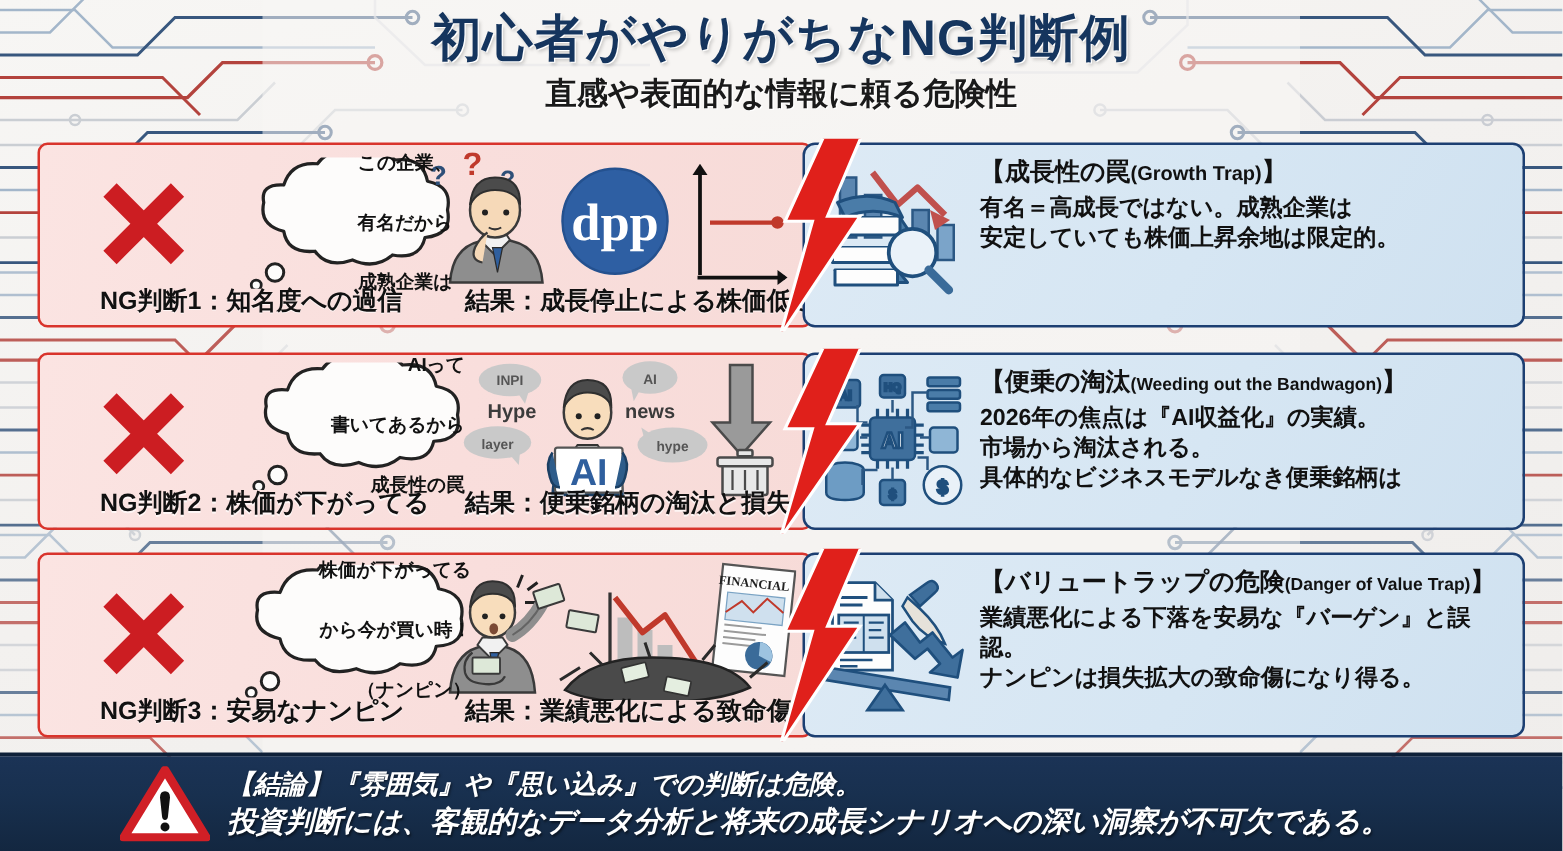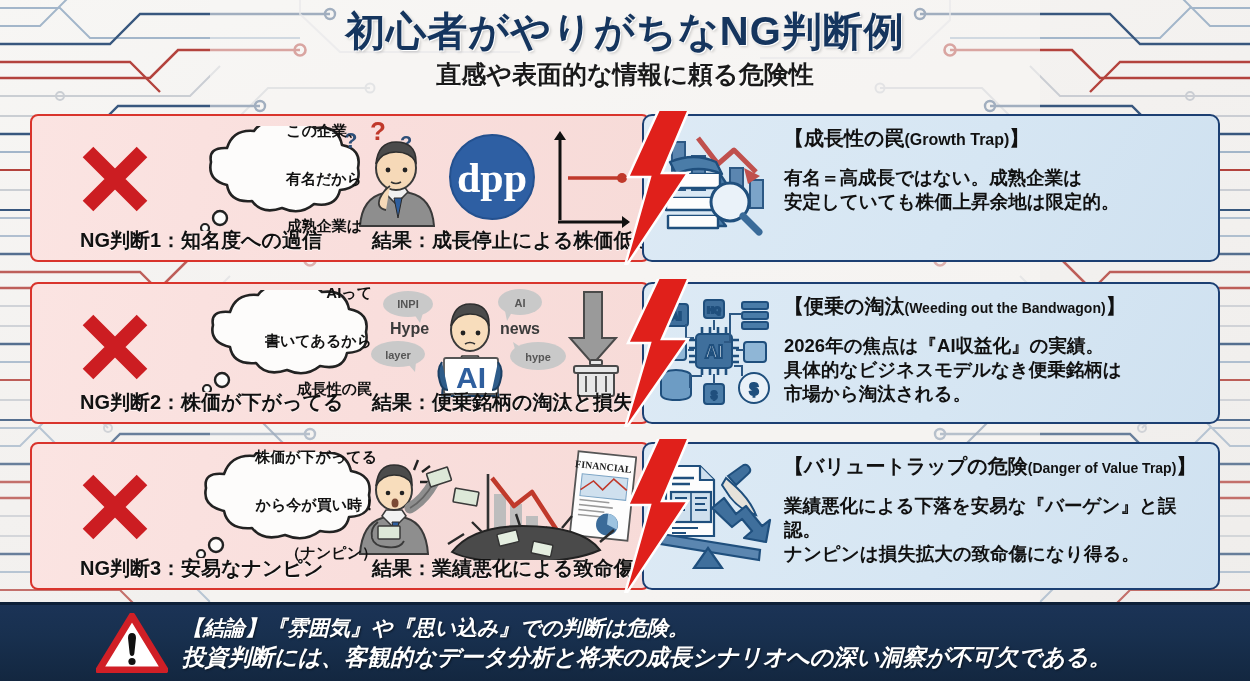--- a/index.html
+++ b/index.html
@@ -68,21 +68,21 @@
   .cap-left{left:48px;}
   .cap-right{left:340px;}
   .illo{position:absolute;}
 
   
   .r-icon{position:absolute;left:12px;top:8px;width:118px;height:118px;}
   .r-text{position:absolute;left:140px;top:10px;right:10px;}
   .r-head{font-size:20px;font-weight:bold;color:#111;line-height:1.2;white-space:nowrap;}
   .r-head .en{font-size:16px;}
   .r-head .en-sm{font-size:14px;}
-  .r-body{margin-top:16px;font-size:18.5px;font-weight:bold;color:#111;line-height:1.3;}
+  .r-body{margin-top:4px;font-size:18.5px;font-weight:bold;color:#111;line-height:1.3;}
 
   
   .footer{
     position:absolute;left:0;bottom:0;width:1250px;height:76px;z-index:8;
     background:linear-gradient(180deg,#1b3356 0%,#18304f 40%,#132740 100%);
     border-top:3px solid #0e2038;
     display:flex;align-items:center;font-style:italic;
   }
   .warn-ico{width:72px;height:60px;margin-left:96px;flex:0 0 auto;}
   .footer-text{margin-left:14px;color:#fff;font-weight:bold;line-height:1.32;
@@ -357,22 +357,22 @@
           <text x="98" y="103" text-anchor="middle" style="font-size:16px;font-weight:bold;fill:#2c5884;">$</text>
         </g>
         <g stroke="#2c5884" stroke-width="2" fill="none">
           <path d="M30 32 v14 h8 M58 28 v10 M86 22 h-12 v28 h-6 M32 58 h6 M88 58 h-8 M34 96 h-0 l0-12 h12 M58 92 v-10 M86 84 v-10 h-8"></path>
         </g>
       </svg>
       <div class="r-text">
         <div class="r-head"><span>【便乗の淘汰</span><span class="en-sm">(Weeding out the Bandwagon)</span><span>】</span></div>
         <div class="r-body">
           <div>2026年の焦点は『AI収益化』の実績。</div>
+          <div>市場から淘汰される。</div>
           <div>具体的なビジネスモデルなき便乗銘柄は</div>
-          <div>市場から淘汰される。</div>
         </div>
       </div>
     </div>
    </div>
   </div>
 
   <div class="row" id="row3">
    <div class="row-inner">
     <div class="left-panel">
 

